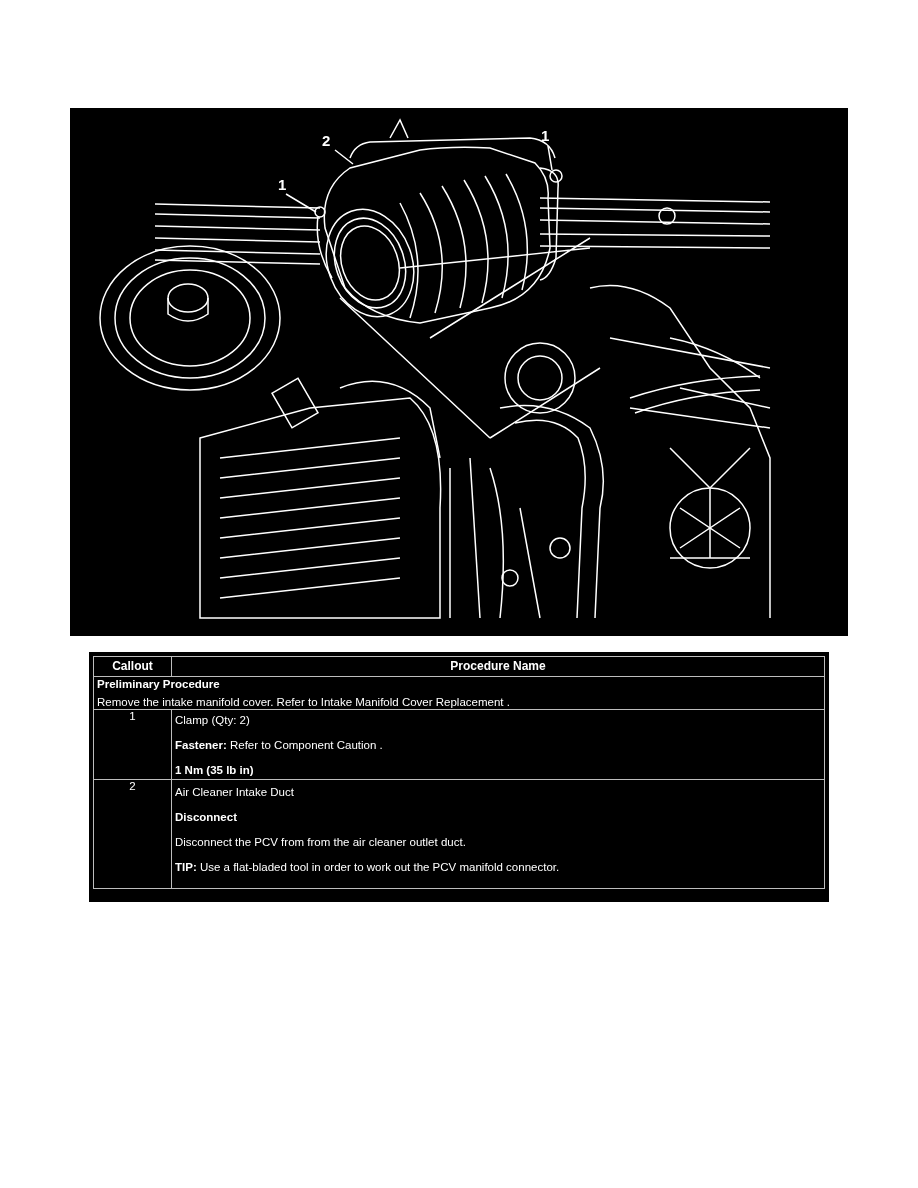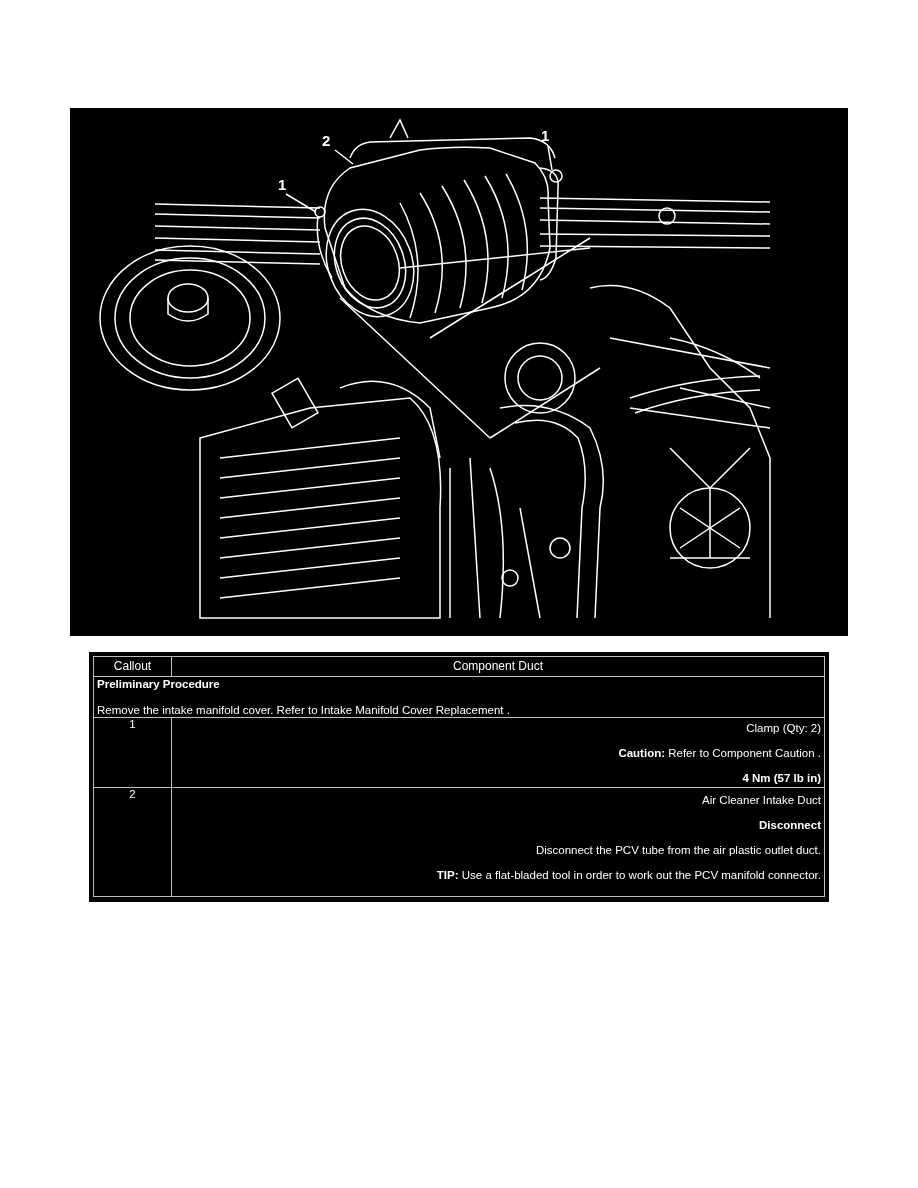--- a/index.html
+++ b/index.html
@@ -2,27 +2,27 @@
 <html><head>
 <meta charset="utf-8">
 <style>
   html, body { margin: 0; padding: 0; background: #ffffff; }
   body { width: 918px; height: 1188px; position: relative; font-family: "Liberation Sans", sans-serif; overflow: hidden; }
   .figure { position: absolute; left: 70px; top: 108px; width: 778px; height: 528px; background: #000; overflow: hidden; }
   .figure svg { display: block; }
   .table-wrap { position: absolute; left: 89px; top: 652px; width: 740px; height: 250px; background: #000; border: 2px solid #000; box-sizing: border-box; }
   table.comp { position: absolute; left: 2px; top: 2px; width: 732px; border-collapse: collapse; background: #000; color: #fff; font-size: 11.5px; border: 1px solid #cfcfcf; }
   table.comp td, table.comp th { border: 1px solid #bdbdbd; padding: 0 3px; vertical-align: top; }
-  table.comp th { font-weight: normal; text-align: center; height: 19px; line-height: 19px; font-size: 12px; }
+  table.comp th { font-weight: bold; text-align: center; height: 19px; line-height: 19px; font-size: 12px; }
   th.c1 { width: 71px; }
   .prelim td { padding: 2px 3px 2px 3px; }
   .prelim .title { font-weight: bold; line-height: 14px; }
-  .prelim .text { margin-top: 12px; line-height: 14px; }
+  .prelim .text { margin-top: 4px; line-height: 14px; }
   td.num { text-align: center; vertical-align: middle; border-bottom: none; border-top: none; }
-  td.body p { margin: 0; line-height: 14px; text-align: right; }
+  td.body p { margin: 0; line-height: 14px; }
   .r1 td.body { height: 66px; padding-top: 3px; }
   .r2 td.body { height: 106px; padding-top: 2px; }
   .gap { margin-top: 11px !important; }
   .gap2 { margin-top: 3px !important; }
   b { font-weight: bold; }
   .lbl { fill: #fff; font-family: "Liberation Sans", sans-serif; font-size: 15px; font-weight: bold; }
 </style>
 </head>
 <body>
 
@@ -84,40 +84,40 @@
     <text class="lbl" x="471" y="33">1</text>
     <text class="lbl" x="208" y="82">1</text>
   </svg>
 </div>
 
 <div class="table-wrap">
   <table class="comp">
     <tbody>
         <tr>
       <th class="c1">Callout</th>
-      <th>Component Duct</th>
+      <th>Procedure Name</th>
     </tr>
     <tr class="prelim">
       <td colspan="2">
         <div class="title">Preliminary Procedure</div>
         <div class="text">Remove the intake manifold cover. Refer to Intake Manifold Cover Replacement .</div>
       </td>
     </tr>
     <tr class="r1">
       <td class="num">1</td>
       <td class="body">
         <p>Clamp (Qty: 2)</p>
-        <p class="gap"><b>Caution:</b><span> Refer to Component Caution .</span></p>
-        <p class="gap"><b>4 Nm (57 lb in)</b></p>
+        <p class="gap"><b>Fastener:</b><span> Refer to Component Caution .</span></p>
+        <p class="gap"><b>1 Nm (35 lb in)</b></p>
       </td>
     </tr>
     <tr class="r2">
       <td class="num">2</td>
       <td class="body">
         <p class="gap2">Air Cleaner Intake Duct</p>
         <p class="gap"><b>Disconnect</b></p>
-        <p class="gap">Disconnect the PCV tube from the air plastic outlet duct.</p>
+        <p class="gap">Disconnect the PCV from from the air cleaner outlet duct.</p>
         <p class="gap"><b>TIP:</b><span> Use a flat-bladed tool in order to work out the PCV manifold connector.</span></p>
       </td>
     </tr>
   </tbody>
     </table>
 </div>
 
 </body></html>

